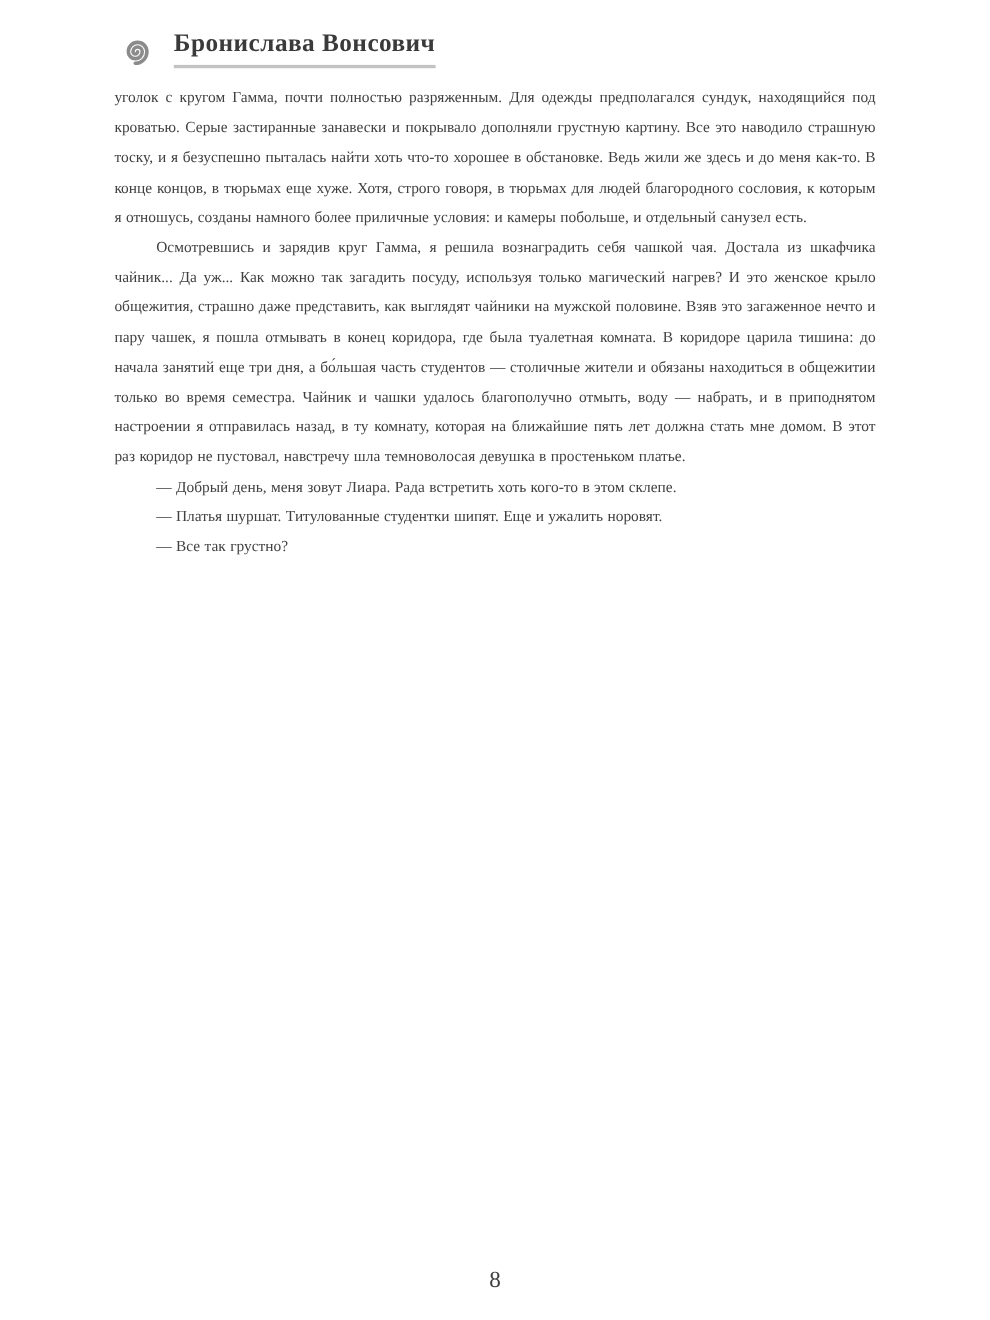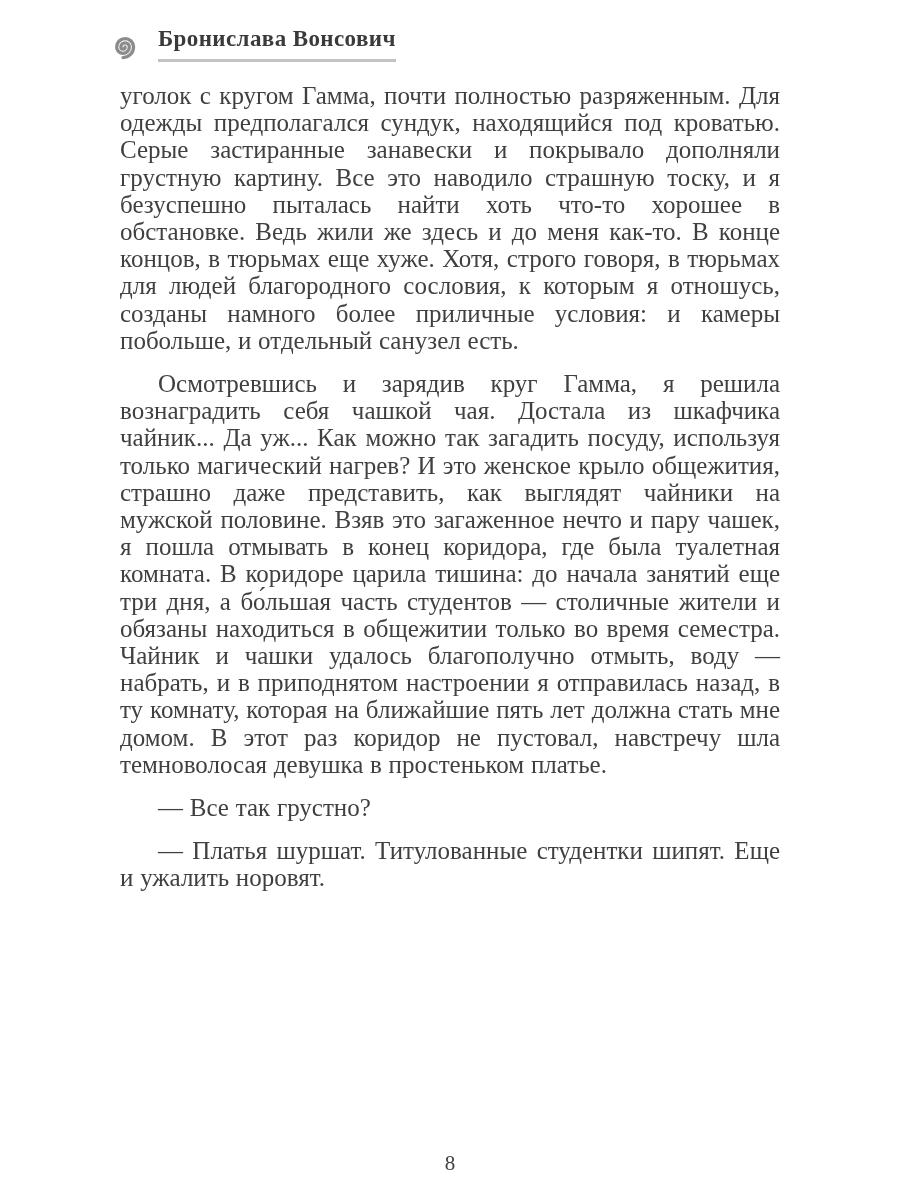--- a/index.html
+++ b/index.html
@@ -39,22 +39,22 @@
     margin: 0;
     padding-bottom: 7px;
     border-bottom: 3px solid #c3c3c3;
     letter-spacing: 0.4px;
     color: #3a3a3a;
   }
   .body-text {
     margin-top: 6px;
   }
   .para {
-    margin: 16px;
-    font-size: 25px;
+    margin: 0;
+    font-size: 14px;
     line-height: 27.2px;
     text-align: justify;
     hyphens: auto;
     -webkit-hyphens: auto;
     word-spacing: 0.5px;
   }
   .para.indented {
     text-indent: 38px;
   }
   .footer {
@@ -84,21 +84,22 @@
                  a 8 8 0 0 1 16 0
                  a 10 10 0 0 1 -10 10" fill="none" stroke="#8b8b8b" stroke-width="3.1" stroke-linecap="round"></path>
       </svg>
     </span>
     <h1 class="author">Бронислава Вонсович</h1>
   </header>
 
   <main class="body-text">
     <p class="para">уголок с кругом Гамма, почти полностью разряженным. Для одежды предполагался сундук, находящийся под кроватью. Серые застиранные занавески и покрывало дополняли грустную картину. Все это наводило страшную тоску, и я безуспешно пыталась найти хоть что-то хорошее в обстановке. Ведь жили же здесь и до меня как-то. В конце концов, в тюрьмах еще хуже.  Хотя, строго говоря, в тюрьмах для людей благородного сословия, к которым я отношусь, созданы намного более приличные условия: и камеры побольше, и отдельный санузел есть.</p>
     <p class="para indented">Осмотревшись и зарядив круг Гамма, я решила вознаградить себя чашкой чая. Достала из шкафчика чайник... Да уж... Как можно так загадить посуду, используя только магический нагрев? И это женское крыло общежития, страшно даже представить, как выглядят чайники на мужской половине. Взяв это загаженное нечто и пару чашек, я пошла отмывать в конец коридора, где была туалетная комната. В коридоре царила тишина: до начала занятий еще три дня, а бо́льшая часть студентов — столичные жители и обязаны находиться в общежитии только во время семестра. Чайник и чашки удалось благополучно отмыть, воду — набрать, и в приподнятом настроении я отправилась назад, в ту комнату, которая на ближайшие пять лет должна стать мне домом. В этот раз коридор не пустовал, навстречу шла темноволосая девушка в простеньком платье.</p>
+    <p class="para indented">— Добрый день, меня зовут Лиара. Рада встретить хоть кого-то в этом склепе.</p>
+    <p class="para indented">— Платья шуршат. Титулованные студентки шипят. Еще и ужалить норовят.</p>
     <p class="para indented">— Все так грустно?</p>
-    <p class="para indented">— Платья шуршат. Титулованные студентки шипят. Еще и ужалить норовят.</p>
   </main>
 
   <footer class="footer">
     <span class="page-number">8</span>
   </footer>
 
 </div>
 
 </body></html>

